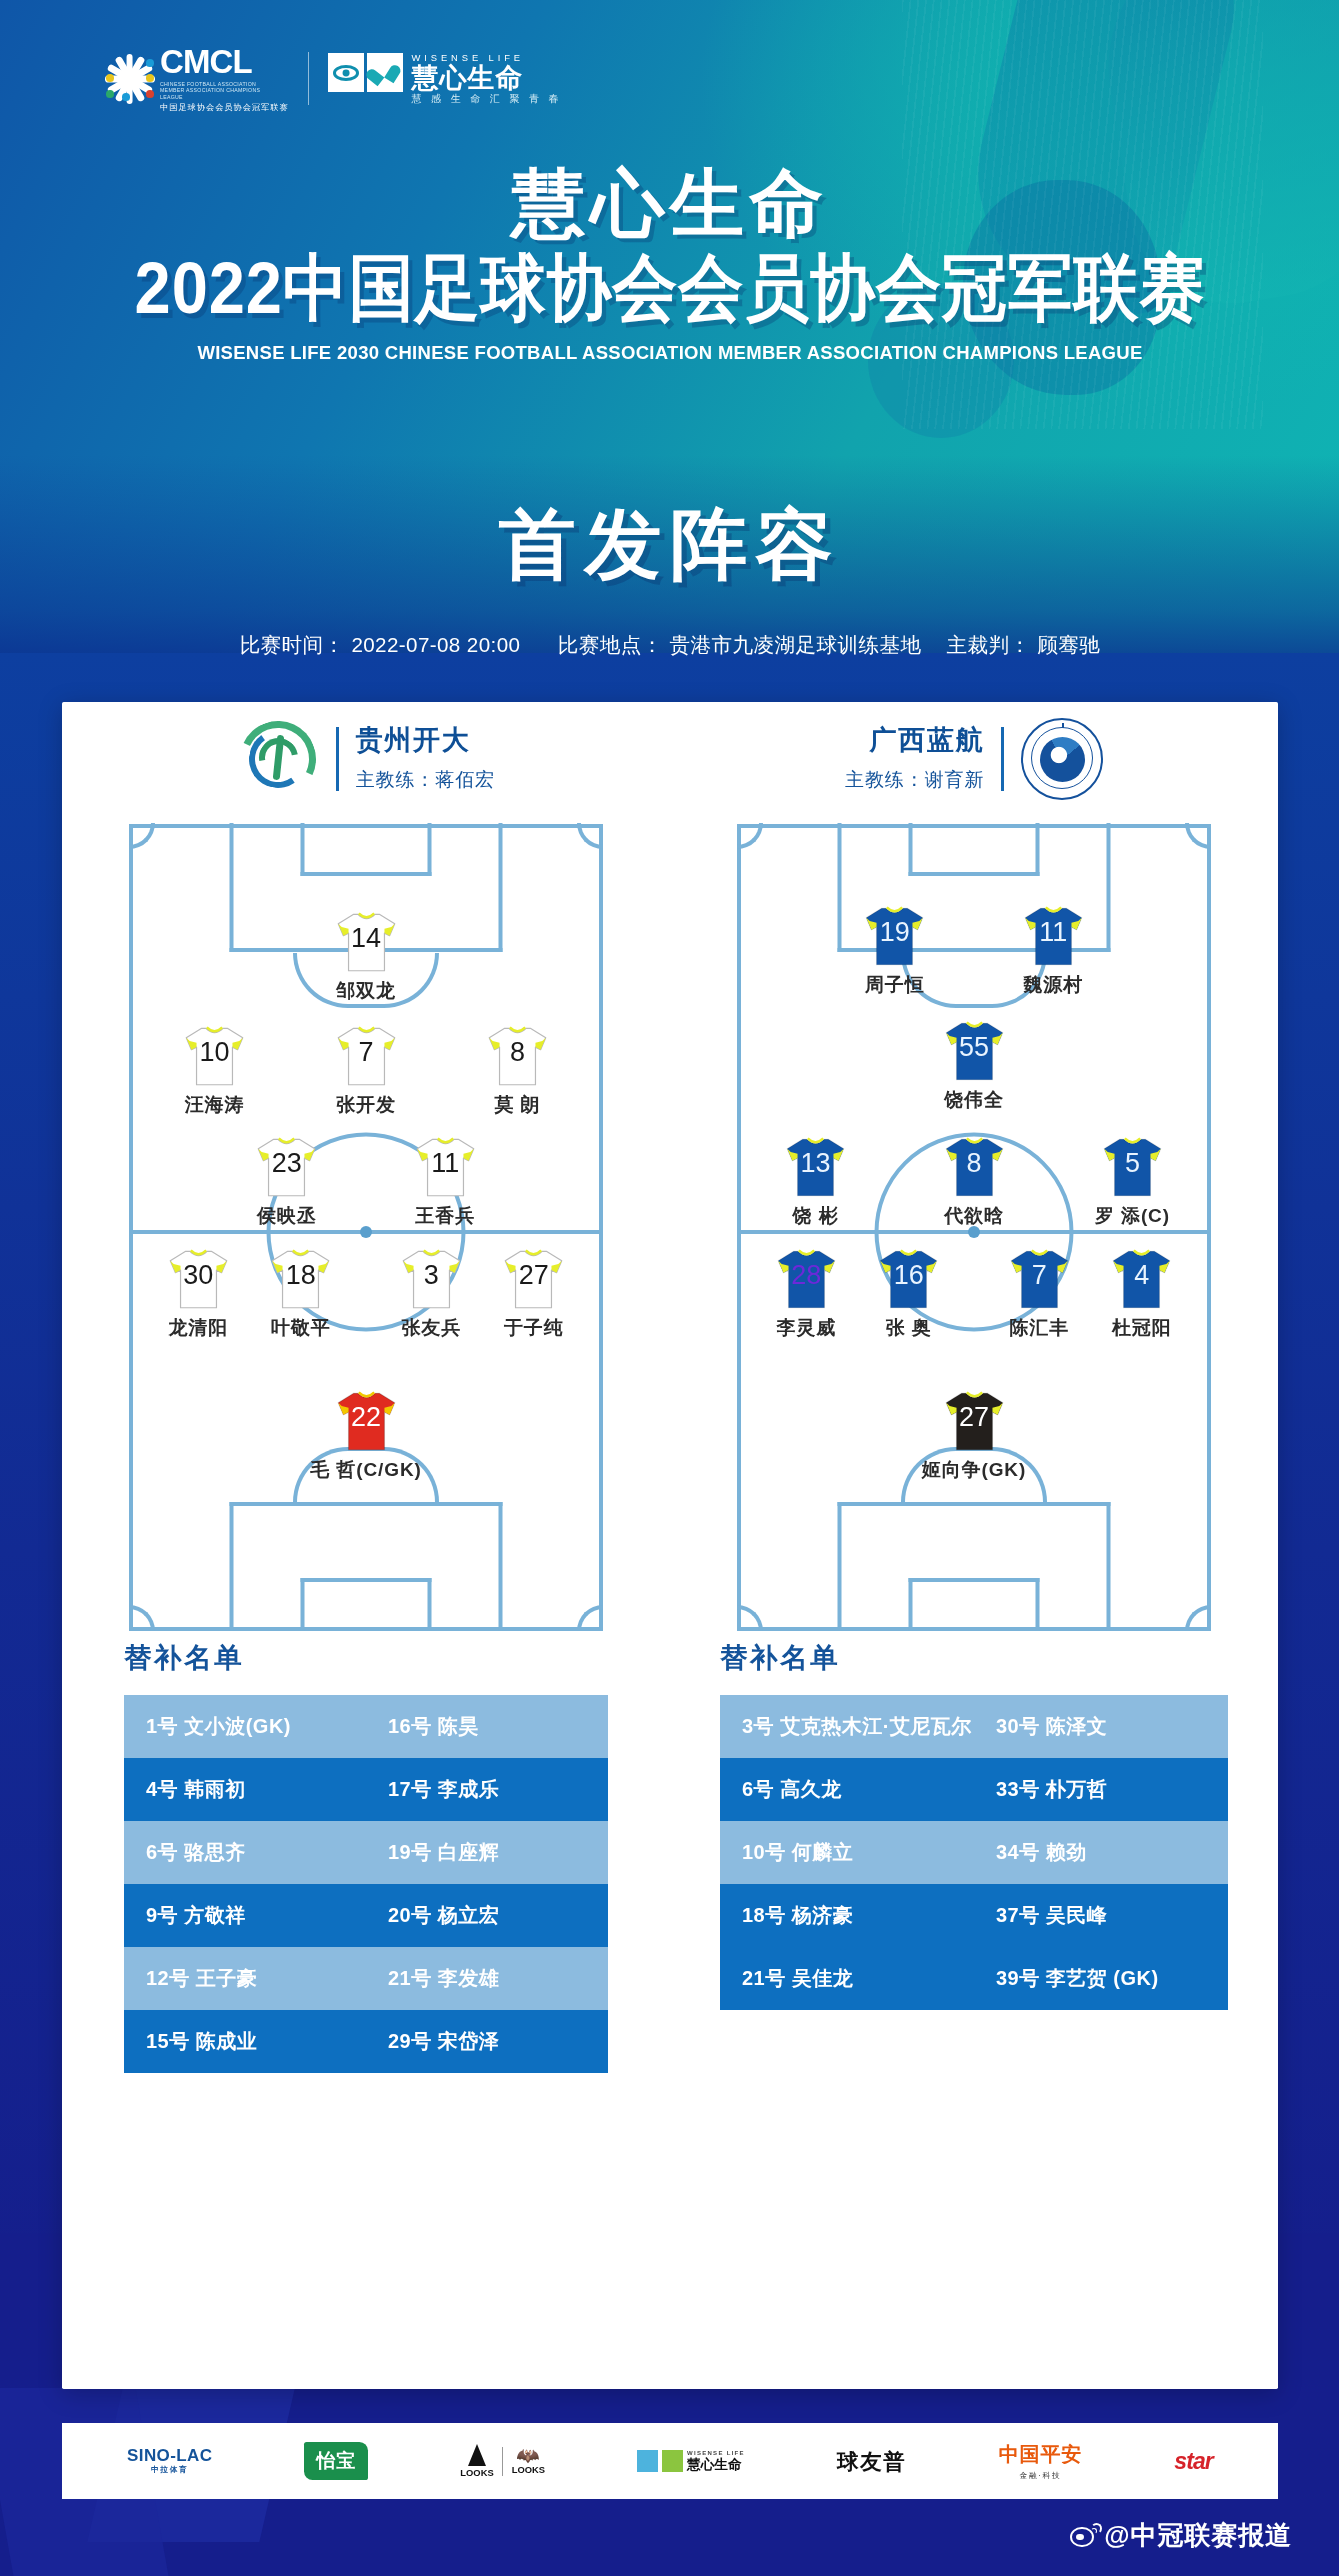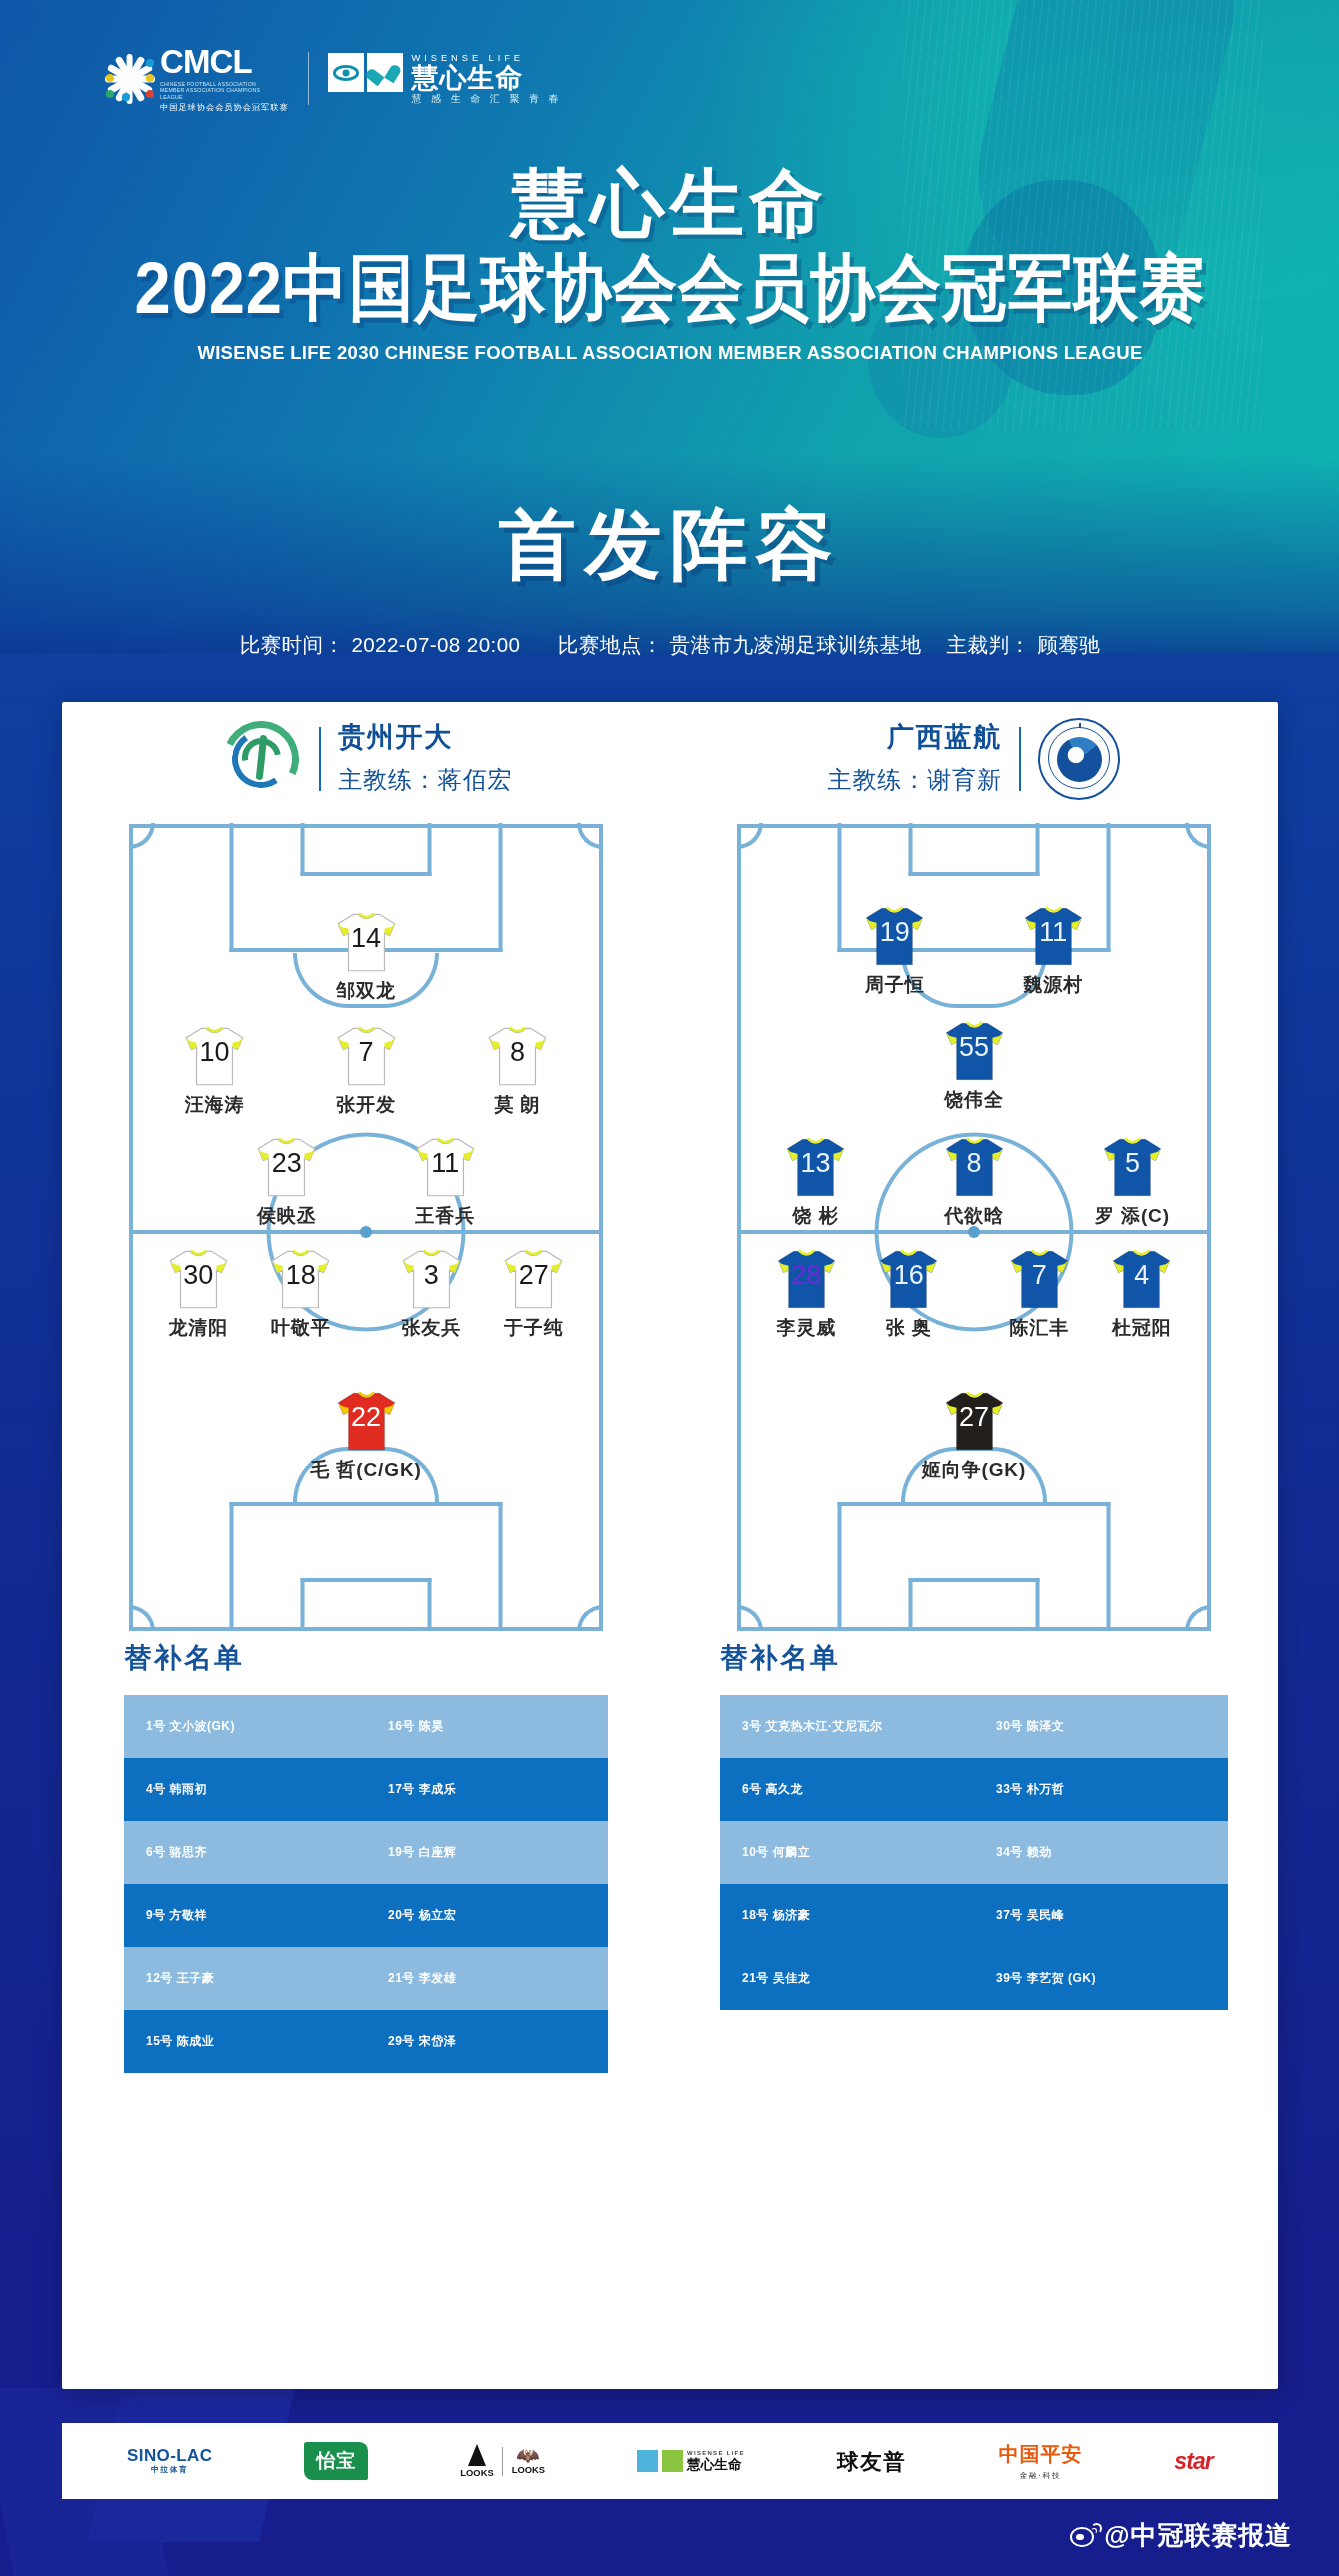--- a/index.html
+++ b/index.html
@@ -175,21 +175,21 @@
     justify-content: center; gap: 0;
   }
   .team-logo { width: 82px; height: 82px; flex: none; position: relative; }
   .team-sep { width: 2.6px; height: 64px; background: #1668b3; margin: 0 17px; }
   .team-names { }
   .team-name {
     font-size: 27px; font-weight: bold; color: #0e4f96; letter-spacing: 1.7px;
     line-height: 1.2;
   }
   .team-coach {
-    font-size: 24px; color: #14539a; margin-top: 10.3px; letter-spacing: 0.9px;
+    font-size: 19px; color: #14539a; margin-top: 10.3px; letter-spacing: 0.9px;
   }
   .team-head.right { flex-direction: row-reverse; }
   .team-head.right .team-names { text-align: right; }
 
   
   .logoA { border-radius: 50%; overflow: hidden; }
   .logoA .arc {
     position: absolute; border-style: solid; border-color: transparent;
     border-radius: 50%;
   }
@@ -288,21 +288,21 @@
   .subs-col.right { padding: 0 50px 0 50px; }
   .subs-title {
     font-size: 27.5px; font-weight: bold; color: #14539a; letter-spacing: 2.6px;
     margin-bottom: 19px;
   }
   .subs-table { width: 100%; }
   .subs-tr { display: flex; align-items: center; min-height: 63px; }
   .subs-tr.odd { background: #8cbbdf; }
   .subs-tr.even { background: #0d6fc0; }
   .subs-td {
-    width: 50%; color: #fff; font-size: 12px; font-weight: bold;
+    width: 50%; color: #fff; font-size: 20px; font-weight: bold;
     letter-spacing: 0.5px; padding: 6.9px 0 6.9px 22px; line-height: 1.25;
   }
 
   
   .footer-band {
     position: absolute; left: 62px; top: 2423px; width: 1216px; height: 76px;
     background: #fff; z-index: 6;
     display: flex; align-items: center; justify-content: space-around;
     padding: 0 19px;
   }

